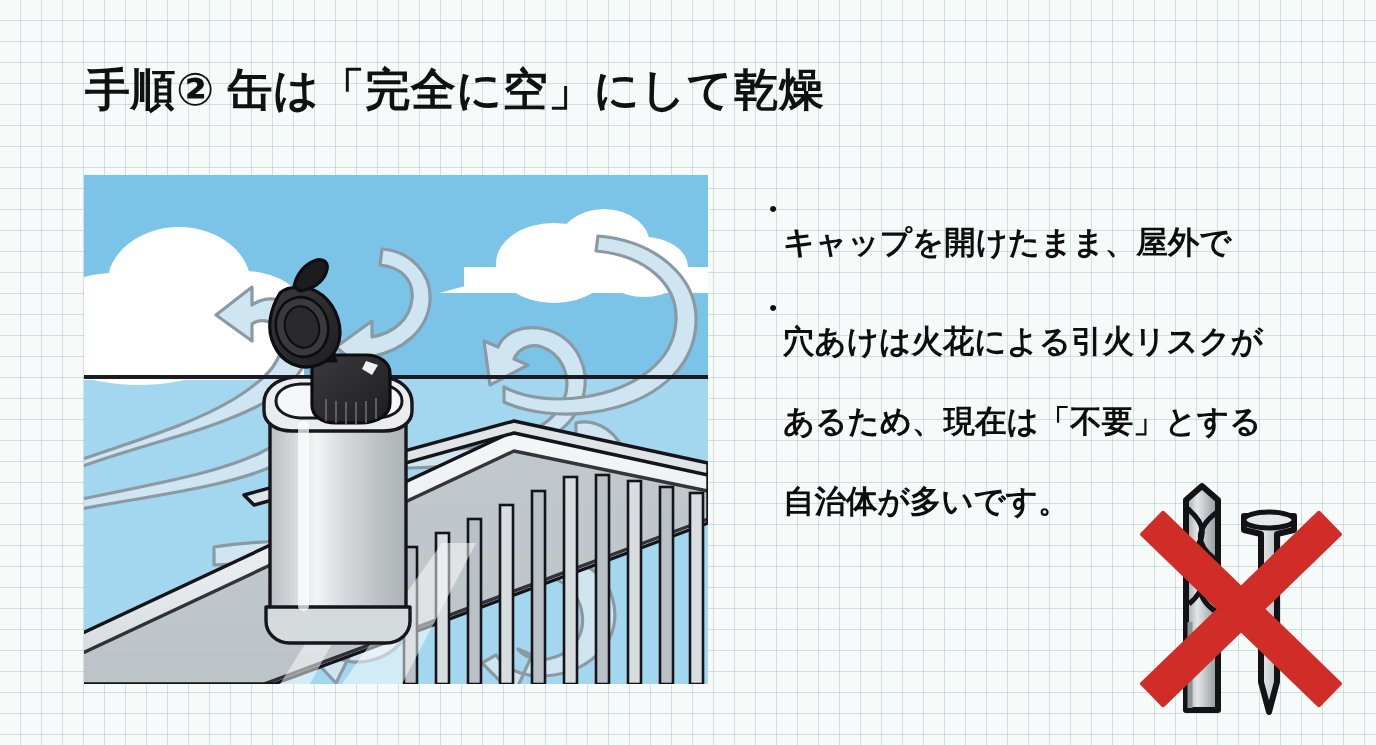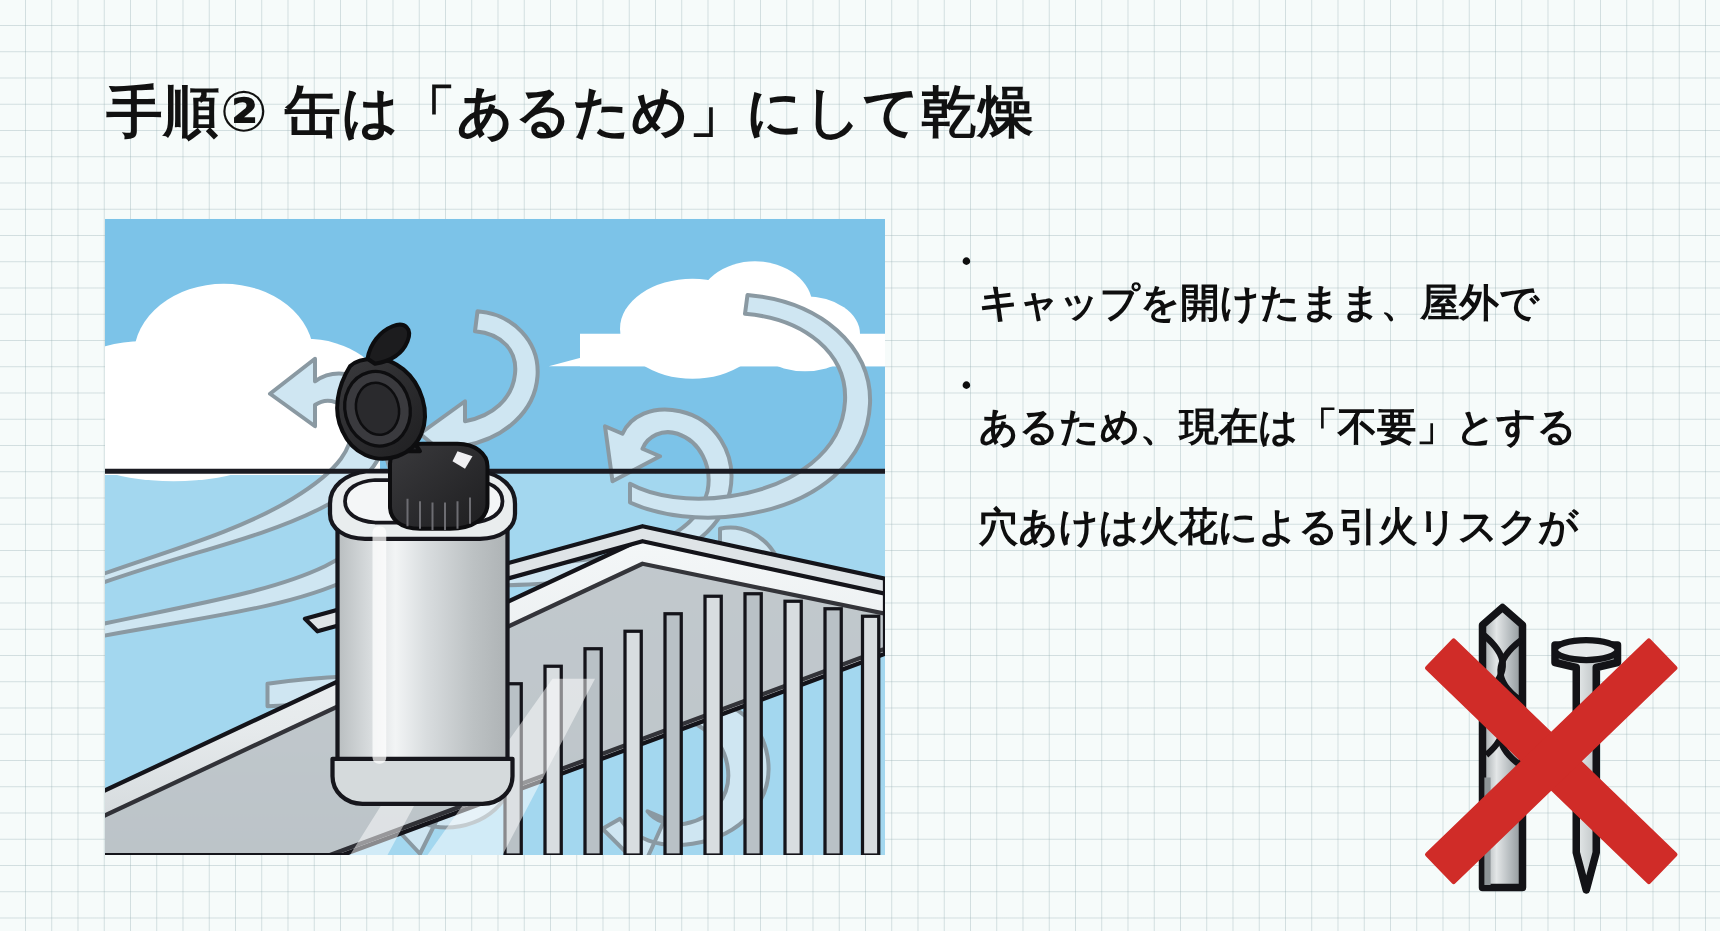--- a/index.html
+++ b/index.html
@@ -52,21 +52,21 @@
   
   #noDrill{
     position:absolute;left:1134px;top:472px;width:215px;height:245px;
   }
 </style>
 </head>
 <body>
 
 <div id="slide">
 
-  <div id="title">手順② 缶は「あるため」にして乾燥</div>
+  <div id="title">手順② 缶は「完全に空」にして乾燥</div>
 
   <div id="illo">
     <svg width="624" height="509" viewBox="0 0 624 509" xmlns="http://www.w3.org/2000/svg">
       <defs>
         <clipPath id="panelClip">
             <rect x="0" y="0" width="624" height="509"></rect>
           </clipPath>
         <linearGradient id="canGrad" x1="0" y1="0" x2="1" y2="0">
           <stop offset="0" stop-color="#b9bec0"></stop>
           <stop offset="0.18" stop-color="#d6dadc"></stop>
@@ -310,22 +310,23 @@
     <div class="bullet">
       <span class="dot">・</span>
       <span class="btxt">
         <span>キャップを開けたまま、屋外で</span>
       </span>
     </div>
 
     <div class="bullet">
       <span class="dot">・</span>
       <span class="btxt">
+        <span>穴あけは火花による引火リスクが</span>
         <span>あるため、現在は「不要」とする</span>
-        <span>穴あけは火花による引火リスクが</span>
+        <span>自治体が多いです。</span>
       </span>
     </div>
 
   </div>
 
   <div id="noDrill">
     <svg width="215" height="245" viewBox="0 0 215 245" xmlns="http://www.w3.org/2000/svg">
       <defs>
         <linearGradient id="steelGrad" x1="0" y1="0" x2="1" y2="0">
           <stop offset="0" stop-color="#9ea5a8"></stop>

